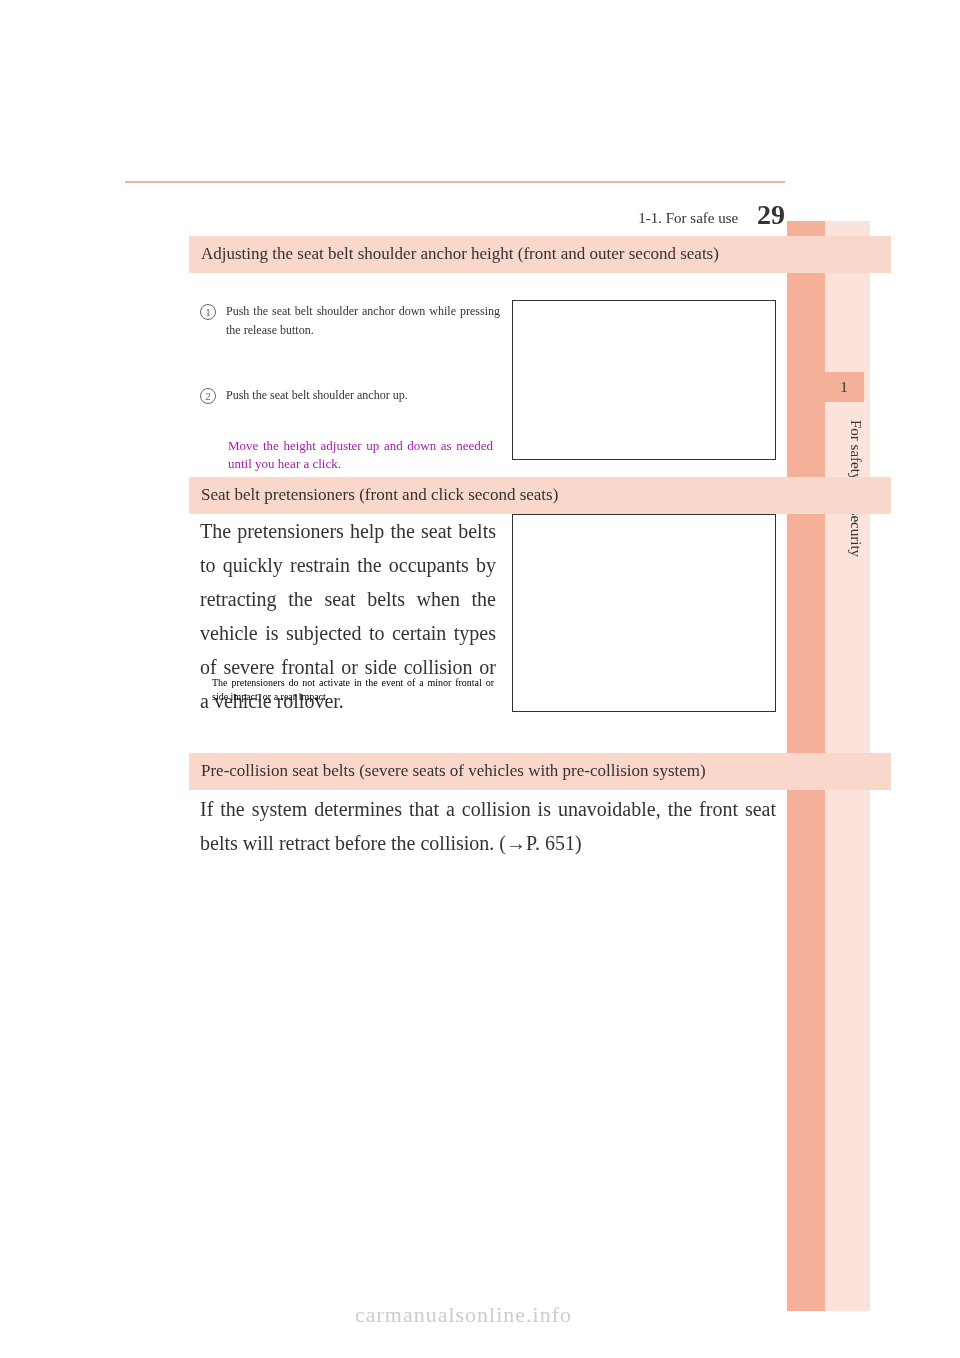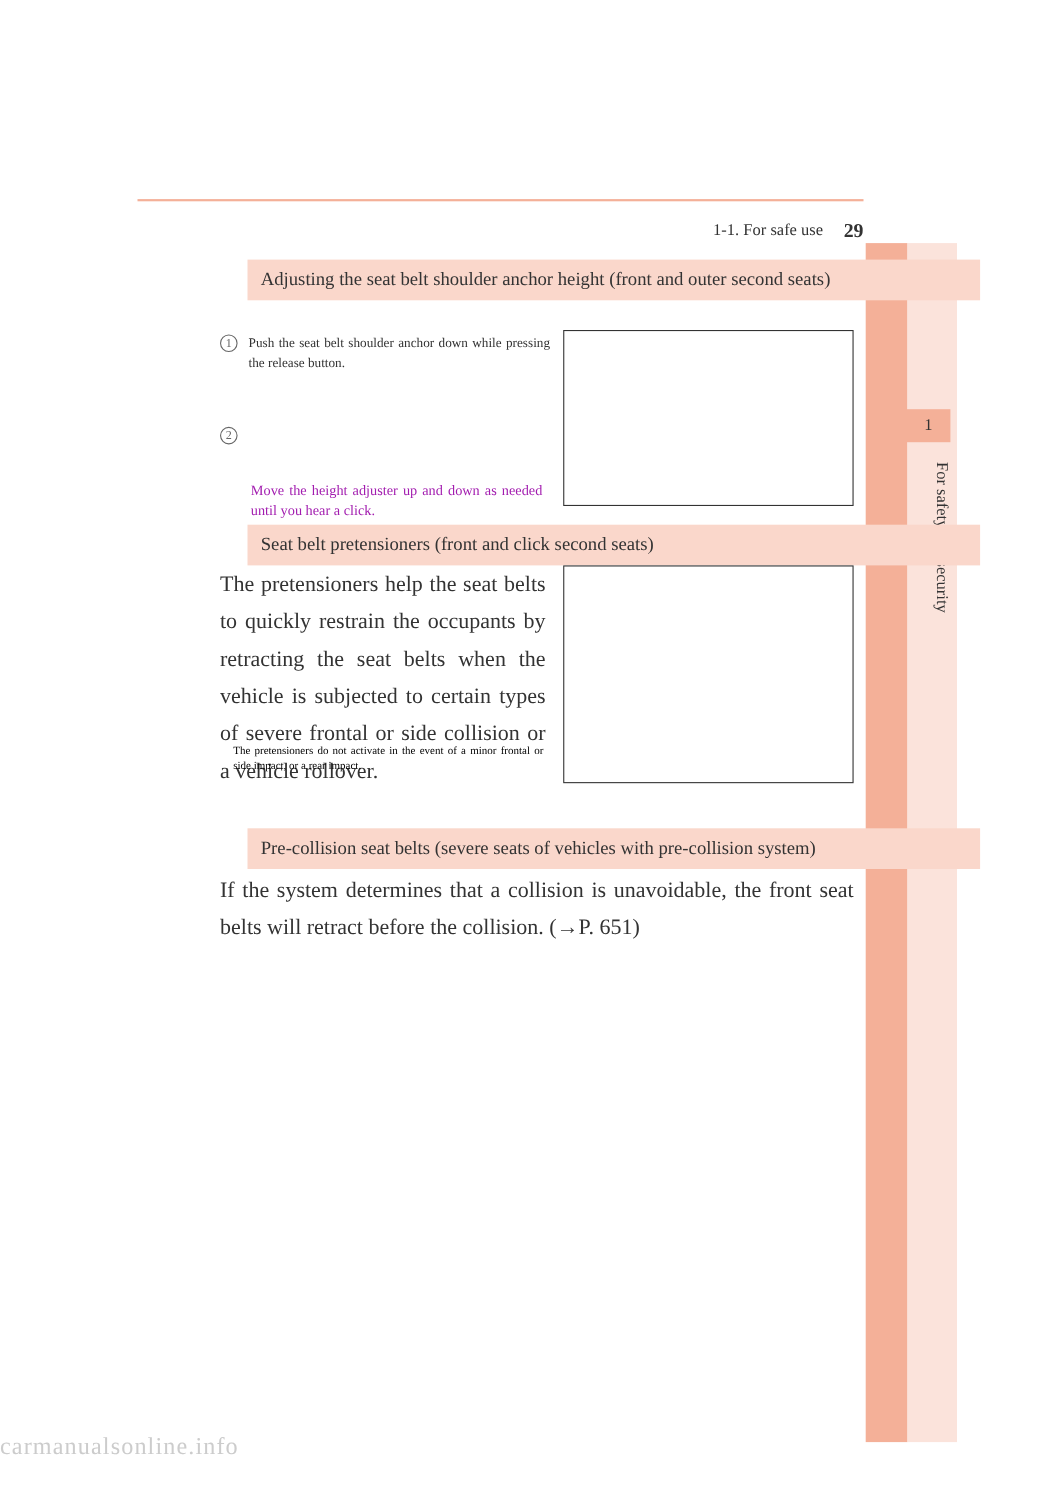--- a/index.html
+++ b/index.html
@@ -14,21 +14,21 @@
     .header-line { position: absolute; top: 181px; left: 125px; width: 660px; height: 2px; }
     .header-text { position: absolute; top: 198px; left: 500px; width: 285px; text-align: right; font-size: 15px; color: #333; }
     
     
     .side-tab-dark { position: absolute; top: 221px; left: 787px; width: 38px; height: 1090px; }
     .side-column { position: absolute; top: 221px; left: 825px; width: 45px; height: 1090px; }
     .side-tab-number { position: absolute; top: 372px; left: 824px; width: 40px; height: 30px; text-align: center; font-size: 15px; color: #333; line-height: 30px; }
     .side-tab-vertical { position: absolute; top: 420px; left: 824px; width: 40px; writing-mode: vertical-rl; text-orientation: mixed; font-size: 15px; color: #333; white-space: nowrap; }
     
     
-    .section-heading { position: absolute; left: 175px; width: 716px; display: flex; align-items: flex-start; gap: 36px; }
+    .section-heading { position: absolute; left: 175px; width: 716px; display: flex; align-items: flex-start; }
     .section-accent { width: 14px; }
     .section-body { flex: 1; padding: 7px 12px; font-size: 17px; color: #333; line-height: 1.35; }
     
     .sh1 { top: 236px; }
     .sh2 { top: 477px; }
     .sh3 { top: 753px; }
     
     
     .list-row { position: absolute; left: 200px; width: 300px; display: flex; align-items: flex-start; gap: 10px; }
     .circ-num { flex: none; width: 16px; height: 16px; border: 1px solid #666; border-radius: 50%; display: inline-flex; align-items: center; justify-content: center; font-size: 11px; color: #666; margin-top: 2px; }
@@ -45,48 +45,49 @@
     .img1 { top: 300px; left: 512px; width: 264px; height: 160px; }
     .img2 { top: 514px; left: 512px; width: 264px; height: 198px; }
     
     
     .para { position: absolute; left: 200px; font-size: 20px; color: #333; text-align: justify; line-height: 1.7; }
     .p1 { top: 514px; width: 296px; }
     .p1sub { position: absolute; top: 676px; left: 212px; width: 282px; font-size: 10px; color: #000000; text-align: justify; line-height: 1.4; }
     .p2 { top: 792px; width: 576px; }
     
     
-    .watermark { position: absolute; bottom: 30px; left: 0; width: 960px; text-align: left; font-size: 22px; color: #ccc; letter-spacing: 1px; padding-right: 33px; }
+    .watermark { position: absolute; bottom: 30px; left: 0; width: 960px; text-align: center; font-size: 22px; color: #ccc; letter-spacing: 1px; padding-right: 33px; }
   </style>
 </head>
 <body>
 
 <div class="header-line accent-dark"></div>
 <div class="header-text">
   <span>1-1. For safe use</span>
   &nbsp;&nbsp;&nbsp;
-  <span style="font-size:18px;font-weight:bold;position:relative;top:1px;">29</span>
+  <span style="font-size:28px;font-weight:bold;position:relative;top:1px;">29</span>
 </div>
 
 <div class="side-tab-dark accent-dark"></div>
 <div class="side-column accent-very-light"></div>
 <div class="side-tab-number accent-dark">1</div>
 <div class="side-tab-vertical">For safety and security</div>
 
 <div class="section-heading sh1">
   <div class="section-accent accent-dark"></div>
   <div class="section-body accent-light">Adjusting the seat belt shoulder anchor height (front and outer second seats)</div>
 </div>
 
 <div class="list-row lr1">
   <span class="circ-num">1</span>
   <span class="list-text">Push the seat belt shoulder anchor down while pressing the release button.</span>
 </div>
 <div class="list-row lr2">
   <span class="circ-num">2</span>
+  <span class="list-text">Push the seat belt shoulder anchor up.</span>
 </div>
 <div class="subnote sn1" style="top:437px;">Move the height adjuster up and down as needed until you hear a click.</div>
 
 <div class="img-box img1"></div>
 
 <div class="section-heading sh2">
   <div class="section-accent accent-dark"></div>
   <div class="section-body accent-light">Seat belt pretensioners (front and click second seats)</div>
 </div>
 

